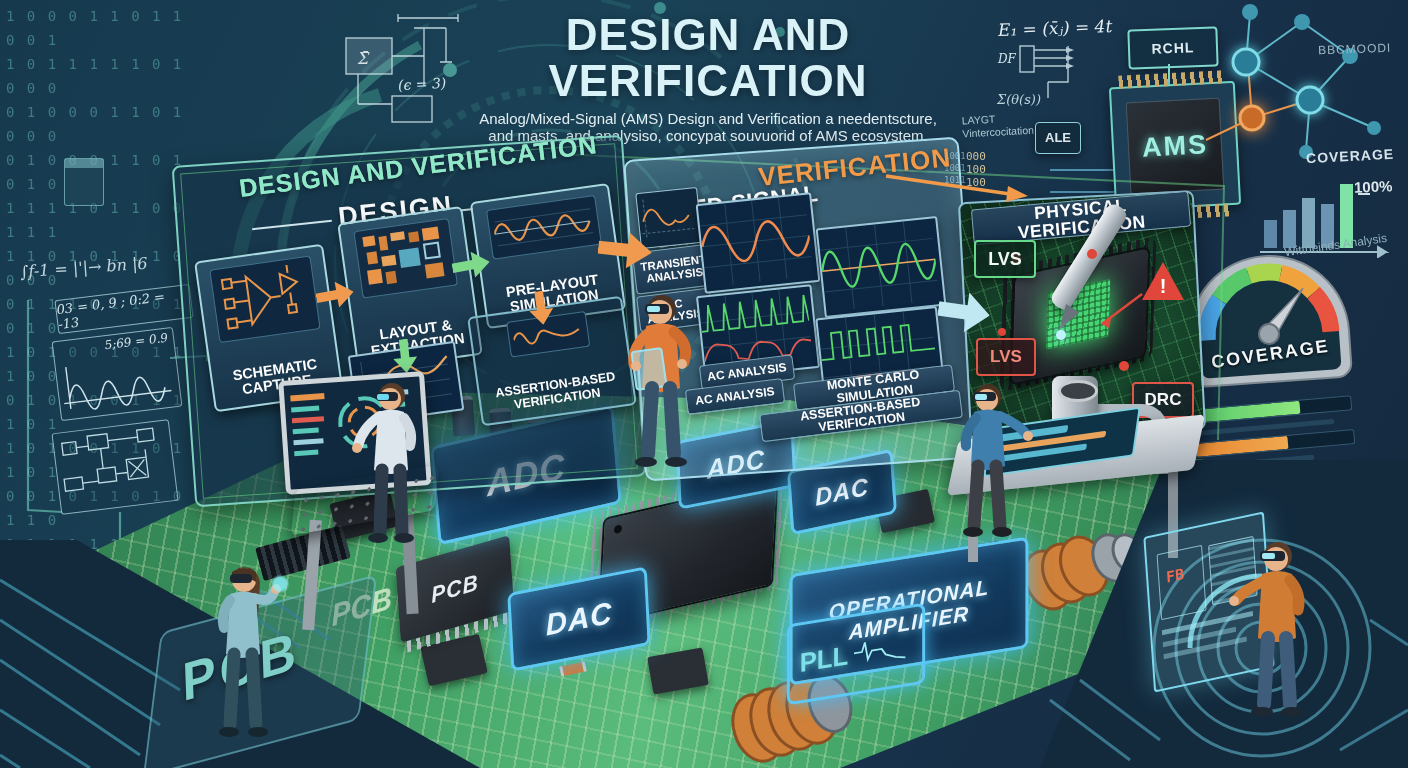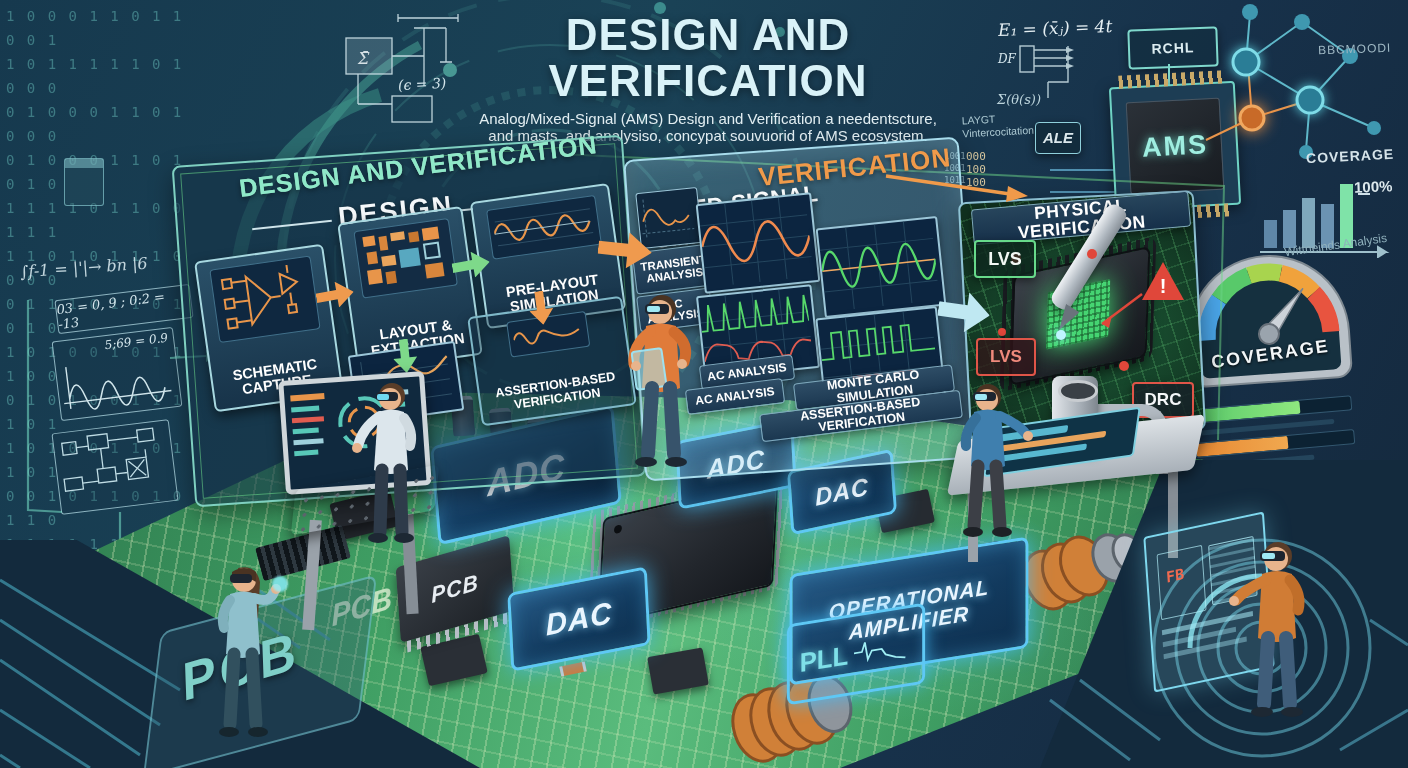--- a/index.html
+++ b/index.html
@@ -126,21 +126,21 @@
   <svg class="abs" width="110" height="70" style="left:1018px;top:42px;opacity:.85;">
     <g fill="none" stroke="#cfe4ea" stroke-width="1.4">
       <rect x="2" y="4" width="14" height="26"></rect>
       <path d="M16,8 H48 M16,16 H48 M16,24 H48 M50,4 V40 H30 M30,40 V56"></path>
     </g>
     <path d="M48,5 l8,3 -8,3z M48,13 l8,3 -8,3z M48,21 l8,3 -8,3z" fill="#cfe4ea"></path>
   </svg>
   <div class="abs handw" style="left:984px;top:92px;font-size:13px;color:#bcd4dc;margin-left:13px;">Σ(θ(s))</div>
   <div class="abs" style="left:962px;top:112px;width:92px;font-size:10.5px;color:#aecbd4;transform:rotate(-3deg);line-height:1.2;">LAYGT Vintercocitation</div>
   <div class="abs slab" style="left:1035px;top:122px;width:44px;height:30px;background:rgba(18,42,58,.8);border:1.6px solid #8fd0dc;">
-    <span style="font-size:15px;color:#dce8ec;font-style:italic;">ALE</span>
+    <span style="font-size:13px;color:#dce8ec;">ALE</span>
   </div>
   <div class="abs mono" style="left:966px;top:150px;font-size:11px;line-height:13px;color:#d8c9a0;white-space:pre-line;">000
 100
 100</div>
   <div class="abs mono" style="left:944px;top:150px;font-size:9px;line-height:12px;color:#9fc0cc;white-space:pre-line;opacity:.8;">1001
 1001
 1011</div>
   <svg class="abs" width="240" height="190" style="left:990px;top:130px;opacity:.8;">
     <g fill="none" stroke="#5fa8c8" stroke-width="2">
       <path d="M60,40 H180 M60,62 H150 L170,80 M30,100 H120 L140,118 M80,140 H200"></path>

